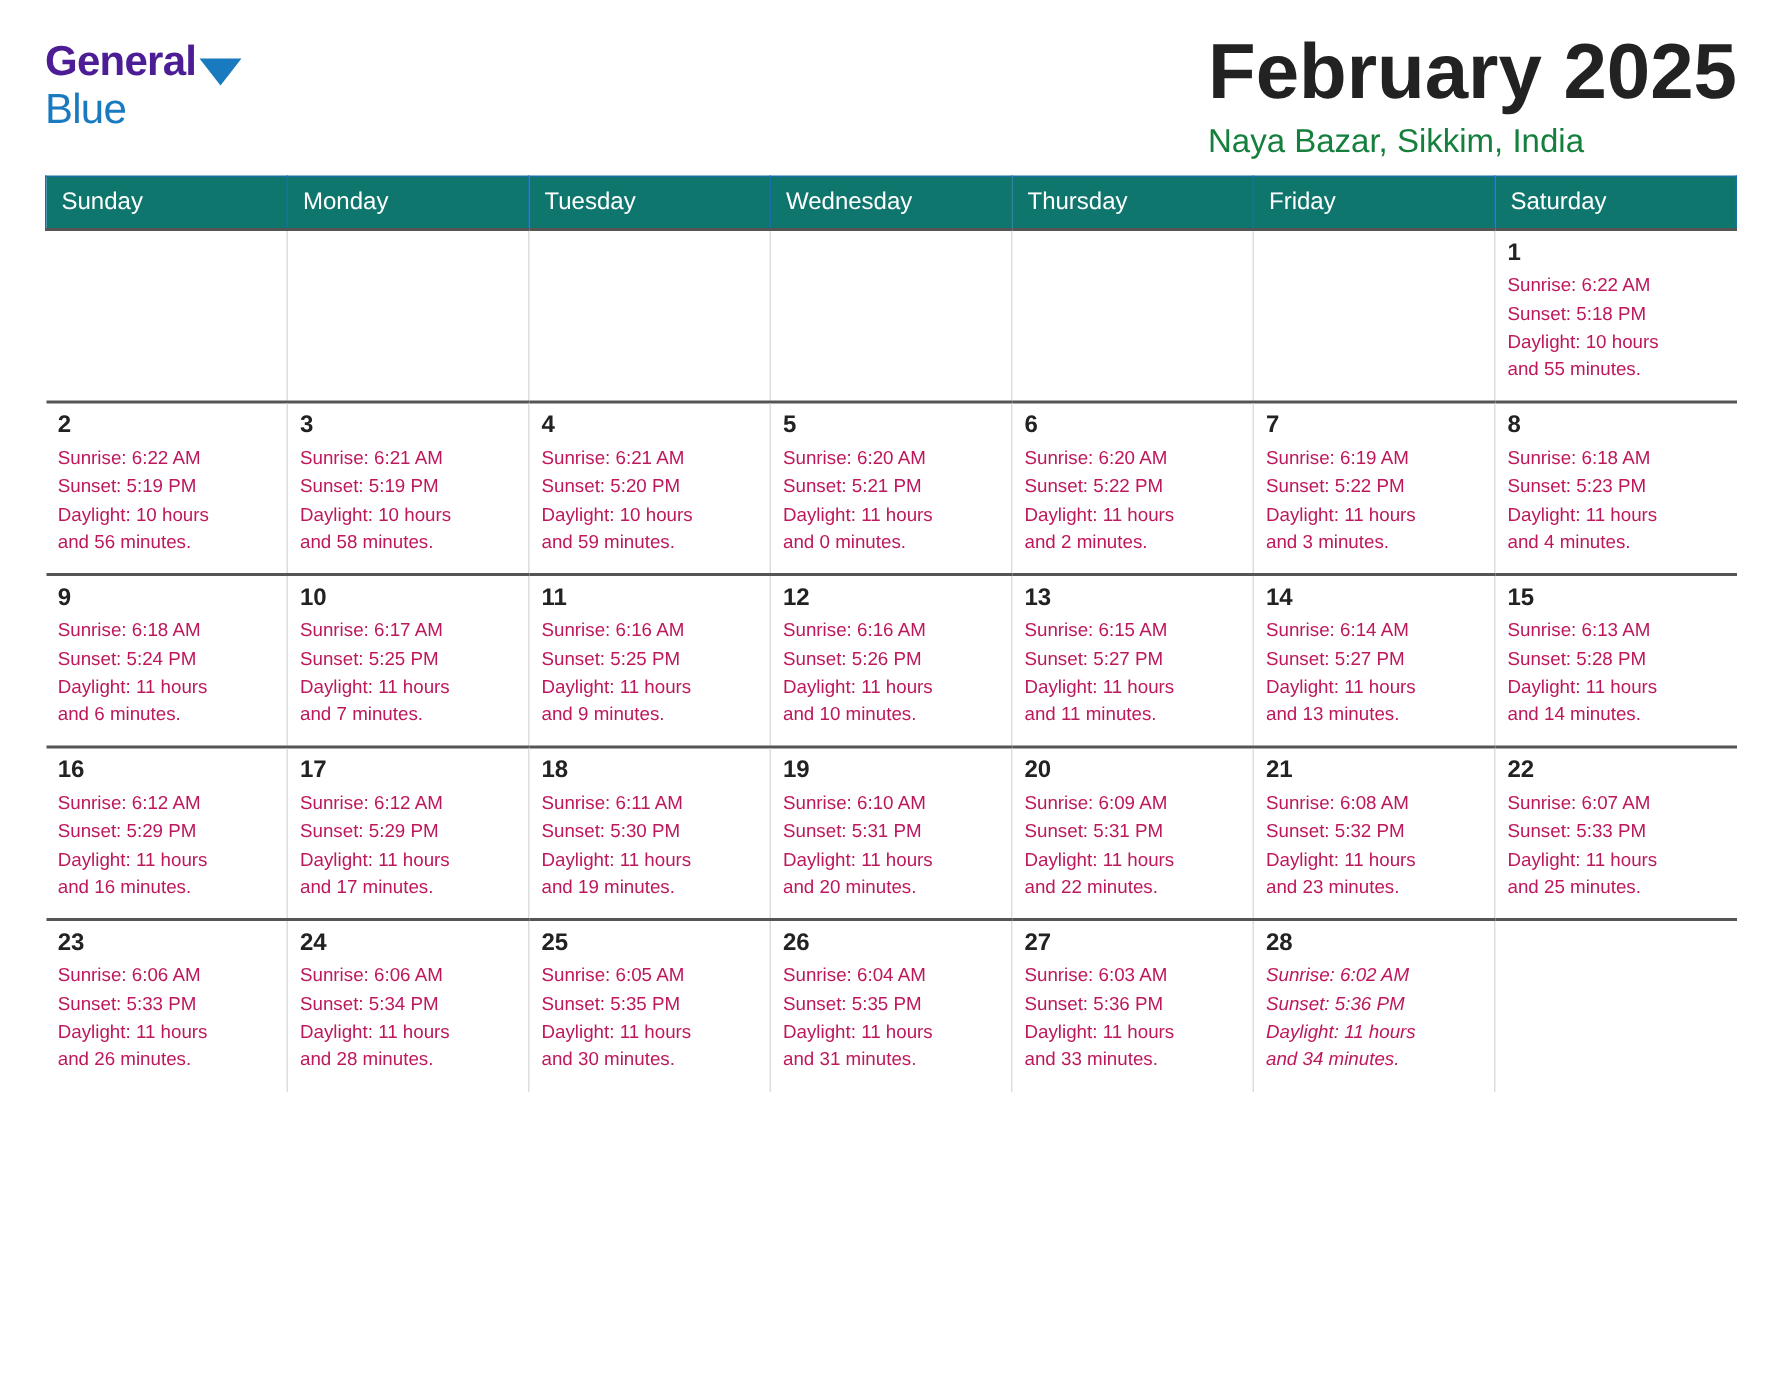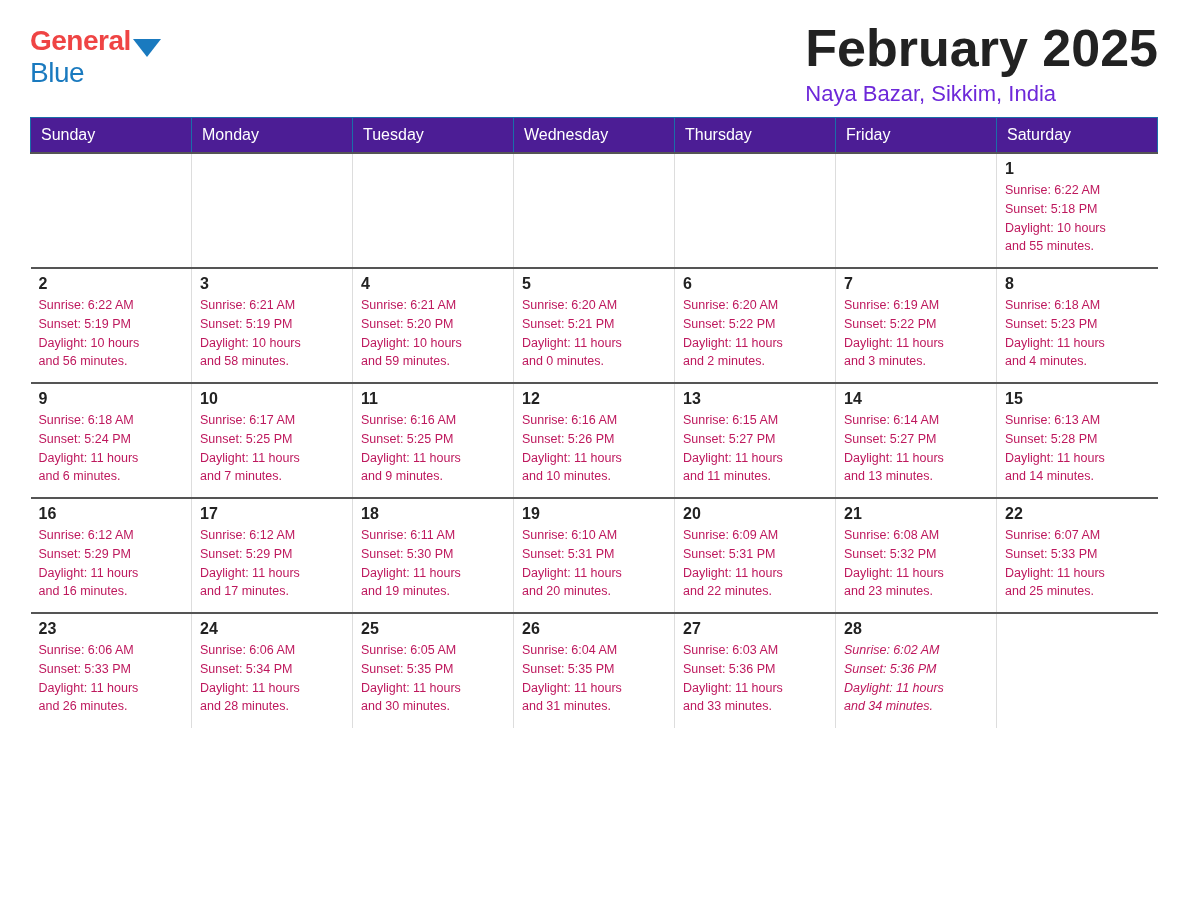--- a/index.html
+++ b/index.html
@@ -17,21 +17,21 @@
       margin-bottom: 10px;
     }
     .logo {
       display: flex;
       align-items: flex-start;
       margin-top: 5px;
     }
     .logo-general {
       font-size: 28px;
       font-weight: bold;
-      color: #ef4444;
+      color: #4c1d95;
       letter-spacing: -0.5px;
     }
     .logo-blue-container {
       display: flex;
       flex-direction: column;
       align-items: flex-start;
     }
     .logo-triangle {
       width: 0;
       height: 0;
@@ -58,30 +58,30 @@
       text-align: left;
     }
     .calendar-title {
       font-size: 52px;
       font-weight: bold;
       color: #222;
       line-height: 1.1;
     }
     .calendar-subtitle {
       font-size: 22px;
-      color: #6d28d9;
+      color: #15803d;
       margin-top: 4px;
     }
     .calendar-table {
       width: 100%;
       border-collapse: collapse;
       margin-top: 10px;
     }
     .calendar-table th {
-      background-color: #4c1d95;
+      background-color: #0f766e;
       color: #fff;
       font-size: 16px;
       font-weight: normal;
       padding: 8px 10px;
       text-align: left;
       border: 1px solid #1a6ea8;
     }
     .calendar-table td {
       vertical-align: top;
       padding: 6px 8px;

